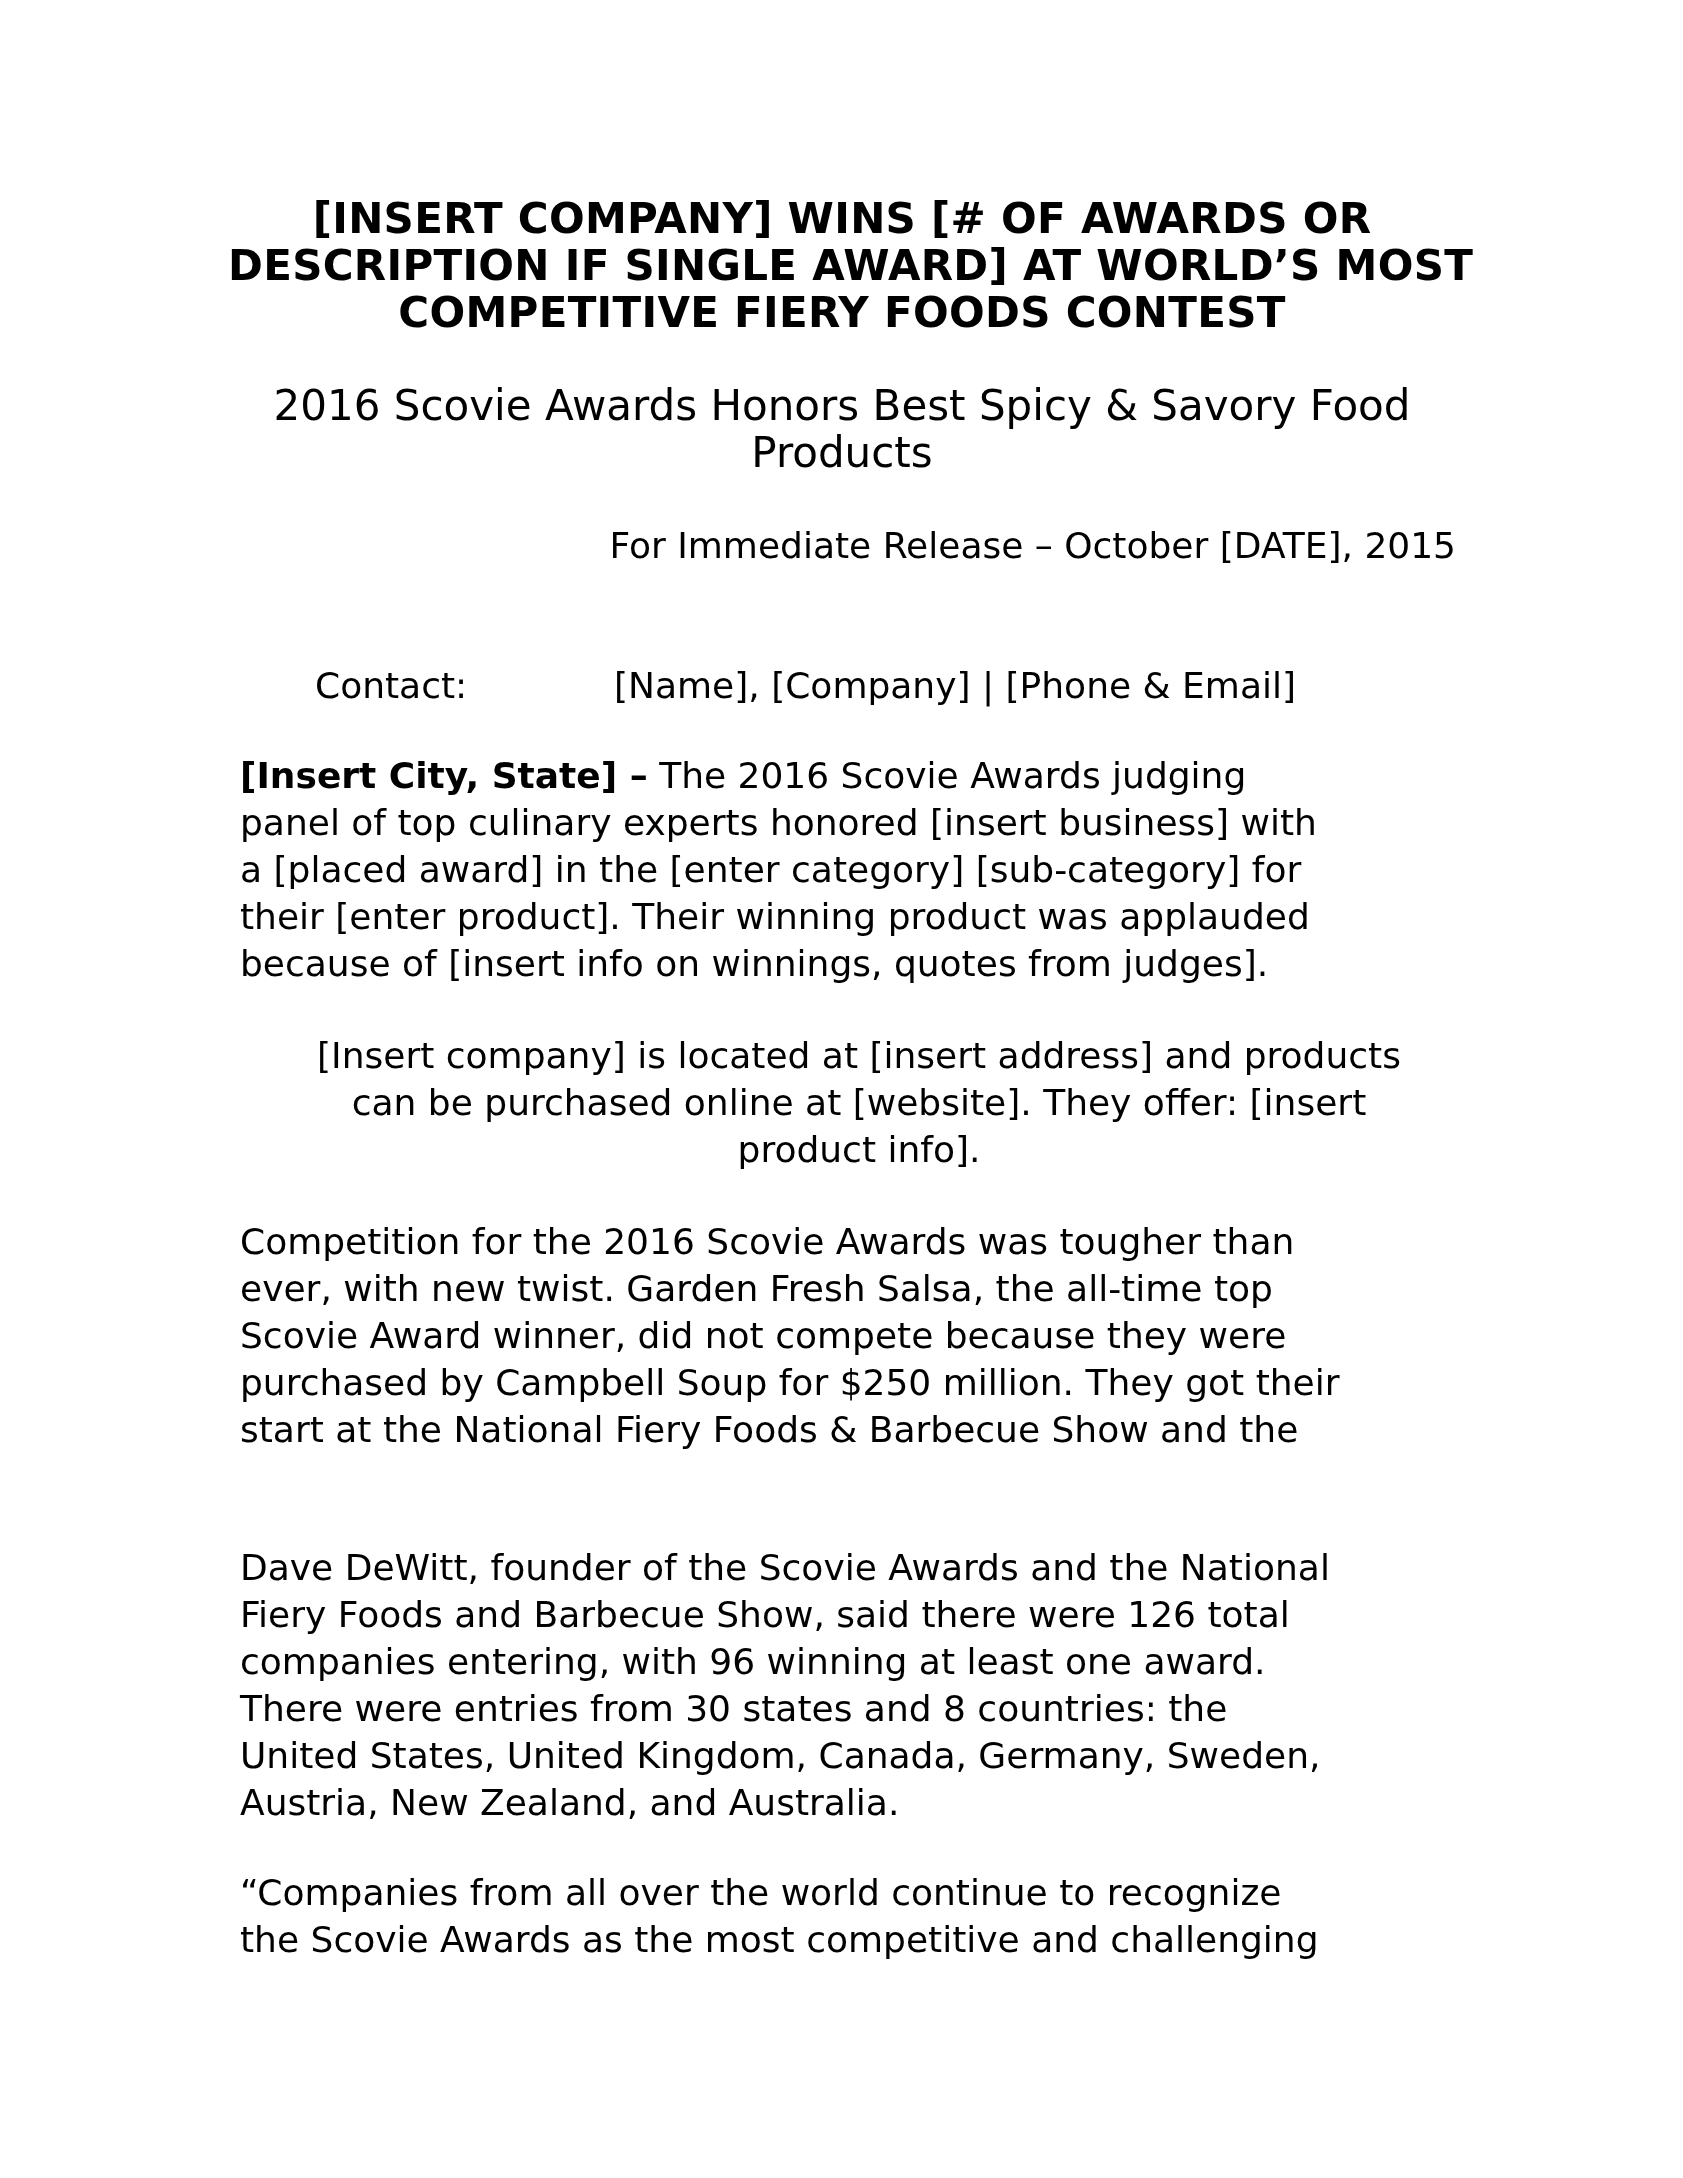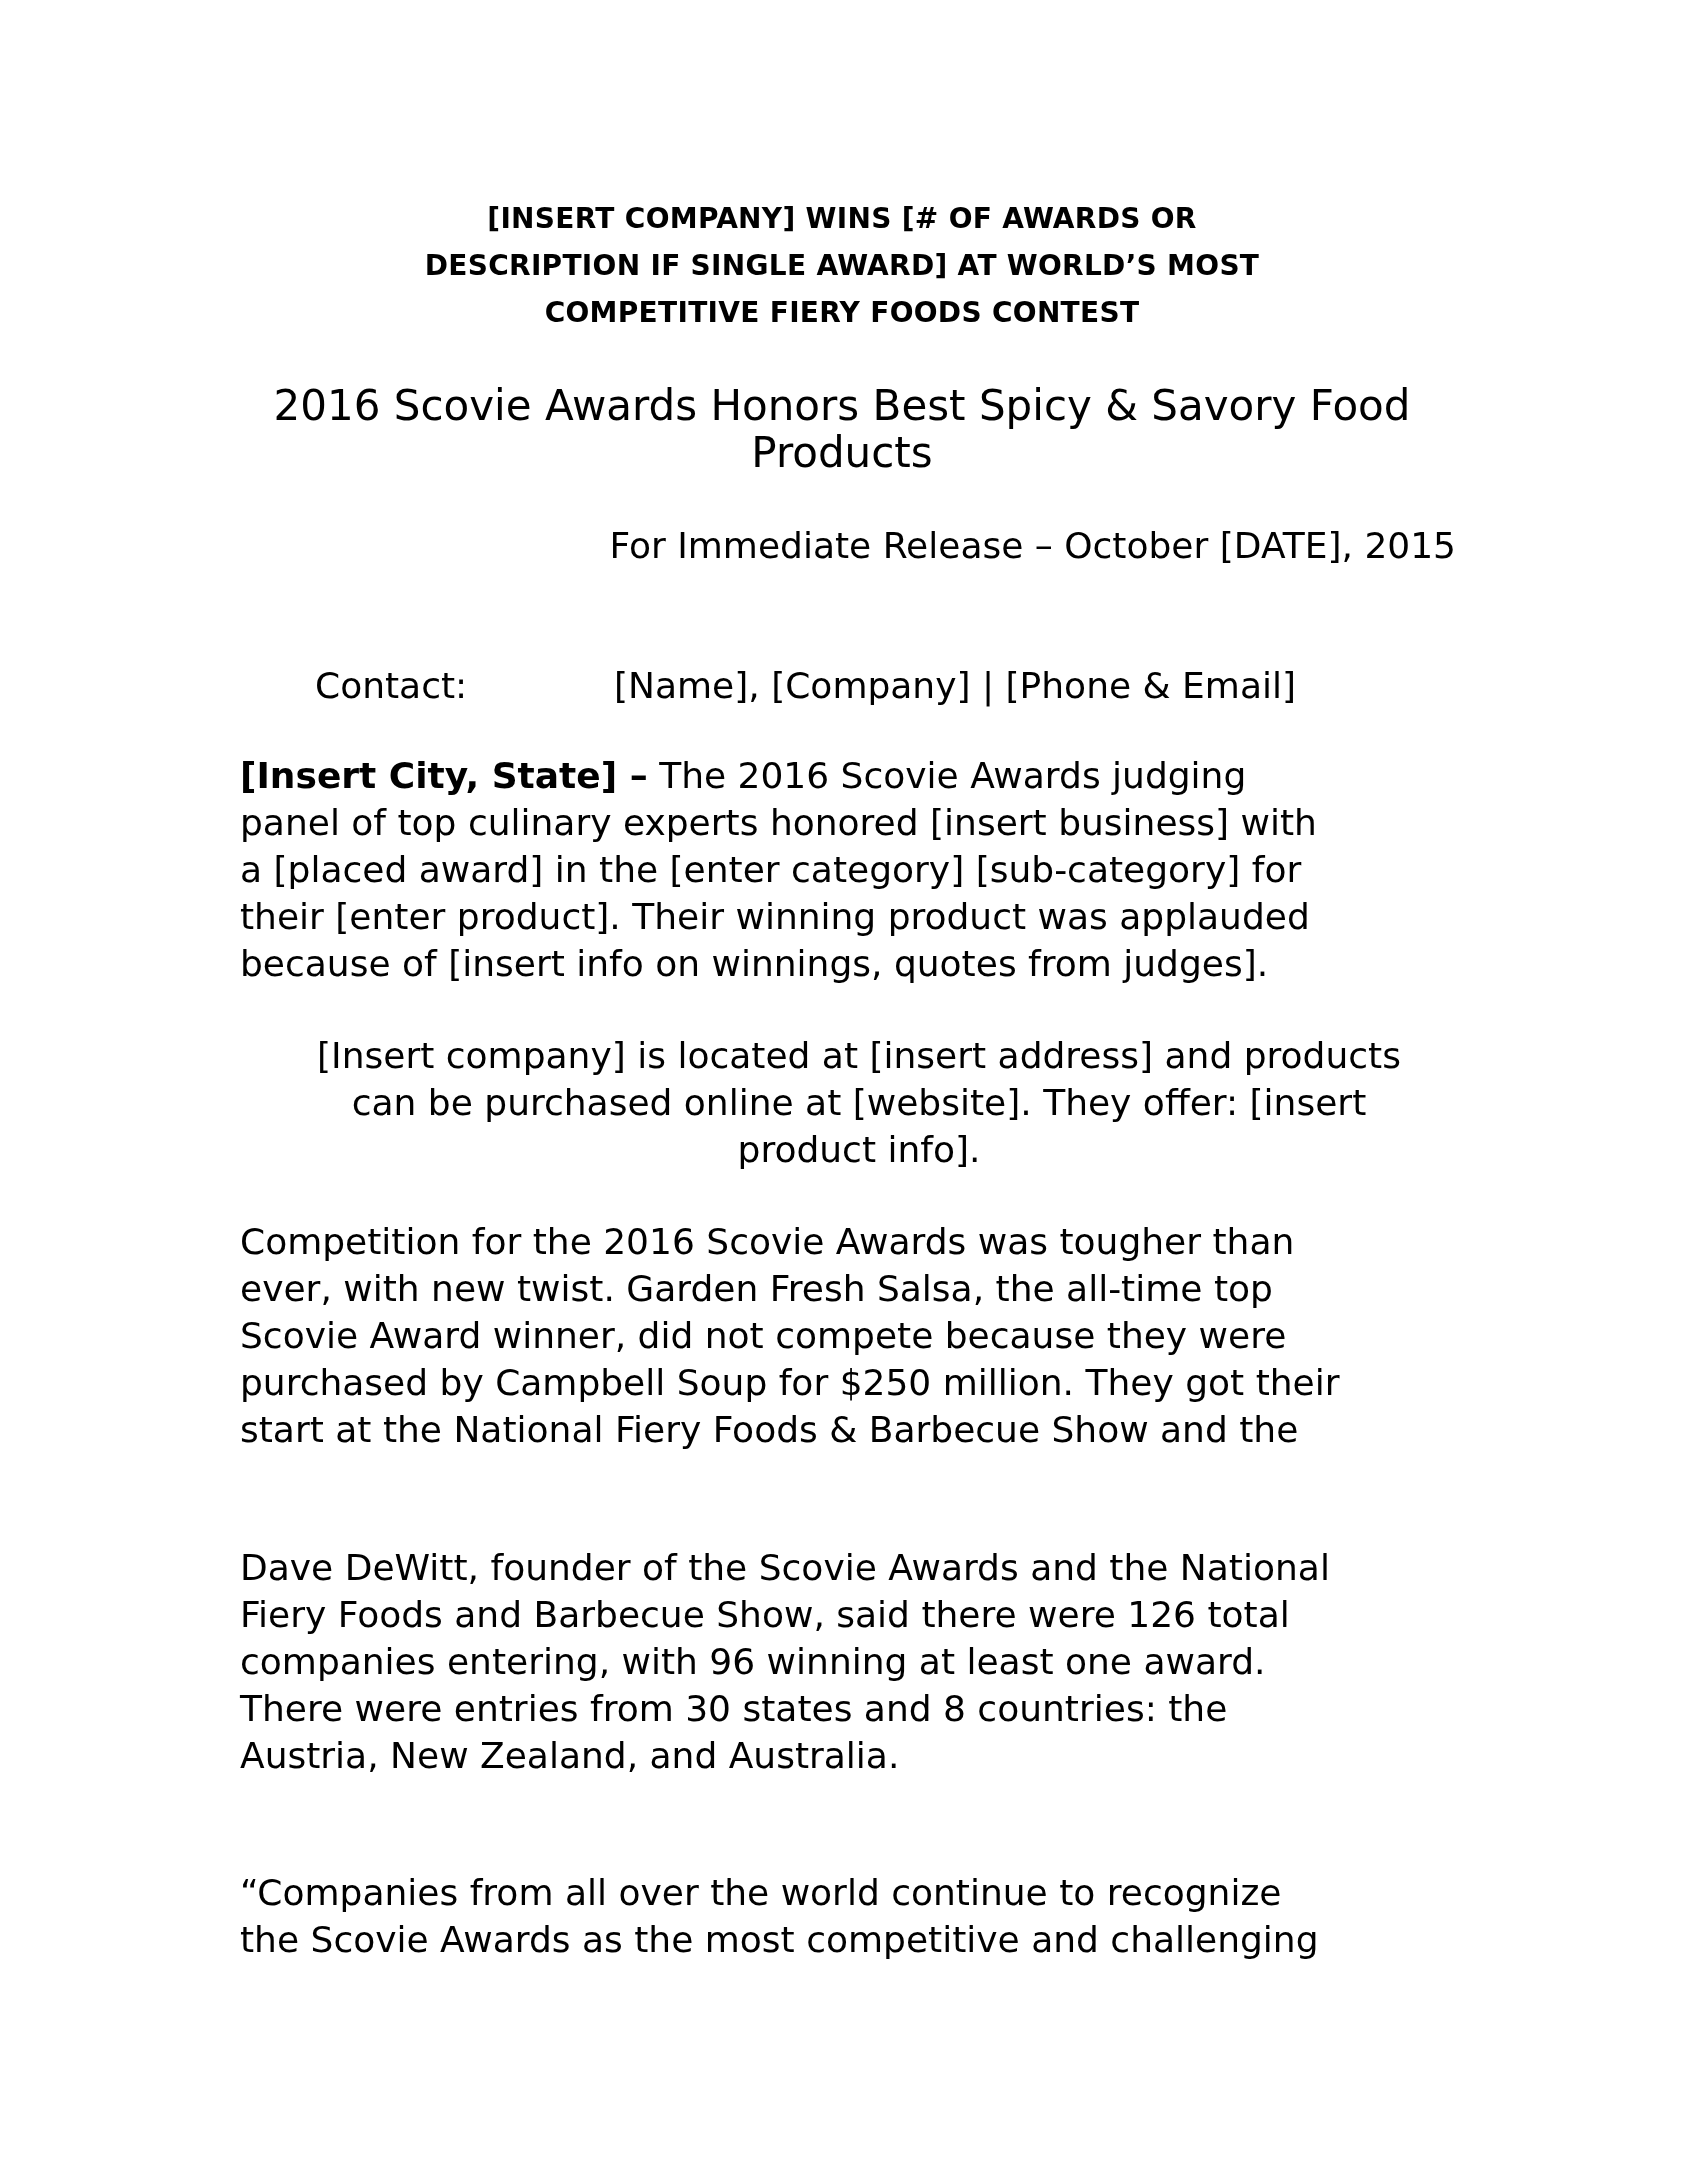--- a/index.html
+++ b/index.html
@@ -22,21 +22,21 @@
       height: 2178px;
       background: #ffffff;
     }
     .headline {
       position: absolute;
       left: 228px;
       width: 1228px;
       top: 195px;
       text-align: center;
       font-weight: bold;
-      font-size: 28px;
+      font-size: 42px;
       line-height: 47px;
       letter-spacing: 0.3px;
     }
     .headline span { display: block; white-space: nowrap; }
     .subtitle {
       position: absolute;
       left: 228px;
       width: 1228px;
       top: 382px;
       text-align: center;
@@ -128,20 +128,21 @@
     <span class="line">Scovie Award winner, did not compete because they were</span>
     <span class="line">purchased by Campbell Soup for $250 million. They got their</span>
     <span class="line">start at the National Fiery Foods &amp; Barbecue Show and the</span>
   </div>
 
   <div class="body-para" style="top:1544px;">
     <span class="line">Dave DeWitt, founder of the Scovie Awards and the National</span>
     <span class="line">Fiery Foods and Barbecue Show, said there were 126 total</span>
     <span class="line">companies entering, with 96 winning at least one award.</span>
     <span class="line">There were entries from 30 states and 8 countries: the</span>
+    <span class="line">United States, United Kingdom, Canada, Germany, Sweden,</span>
     <span class="line">Austria, New Zealand, and Australia.</span>
   </div>
 
   <div class="body-para" style="top:1869px;">
     <span class="line">“Companies from all over the world continue to recognize</span>
     <span class="line">the Scovie Awards as the most competitive and challenging</span>
   </div>
 
 </div>
 

